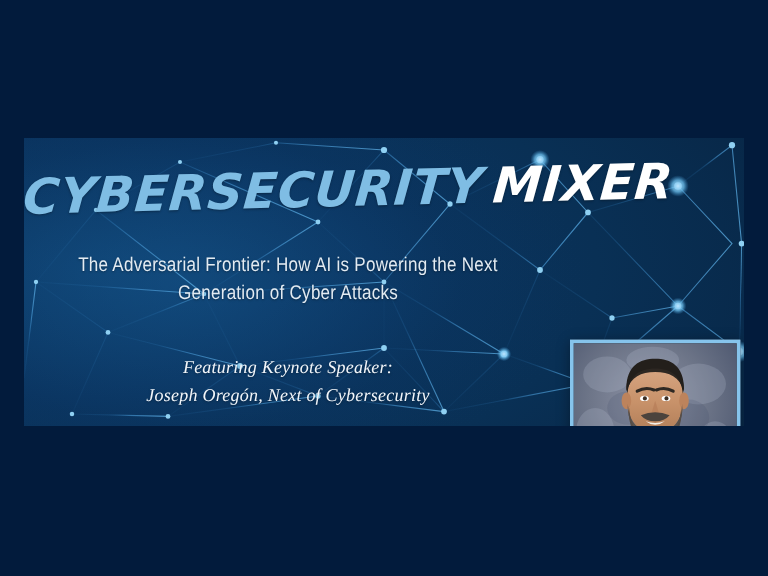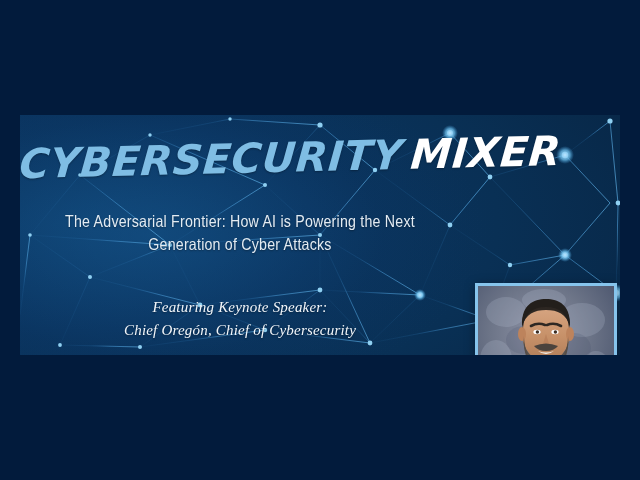--- a/index.html
+++ b/index.html
@@ -241,21 +241,21 @@
         <span class="hl-a">CYBERSECURITY</span><span class="hl-b">MIXER</span>
       </div>
 
       <div id="subtitle">
         <span>The Adversarial Frontier: How AI is Powering the</span>
         <span>Next Generation of Cyber Attacks</span>
       </div>
 
       <div id="featuring">
         <span class="line1">Featuring Keynote Speaker:</span>
-        <span class="line2">Chief Oregón, Chief of Cybersecurity</span>
+        <span class="line2">Joseph Oregón, Next of Cybersecurity</span>
       </div>
 
     </div>
 
     <div id="headshot-frame">
       <svg id="headshot" viewBox="0 0 136 136" preserveAspectRatio="xMidYMid slice" role="img" aria-label="Headshot of keynote speaker Joseph Oregón">
         <defs>
           <radialGradient id="bgStudio" cx="45%" cy="35%" r="85%">
             <stop offset="0%" stop-color="#8e93a6"></stop>
             <stop offset="42%" stop-color="#6d7588"></stop>

